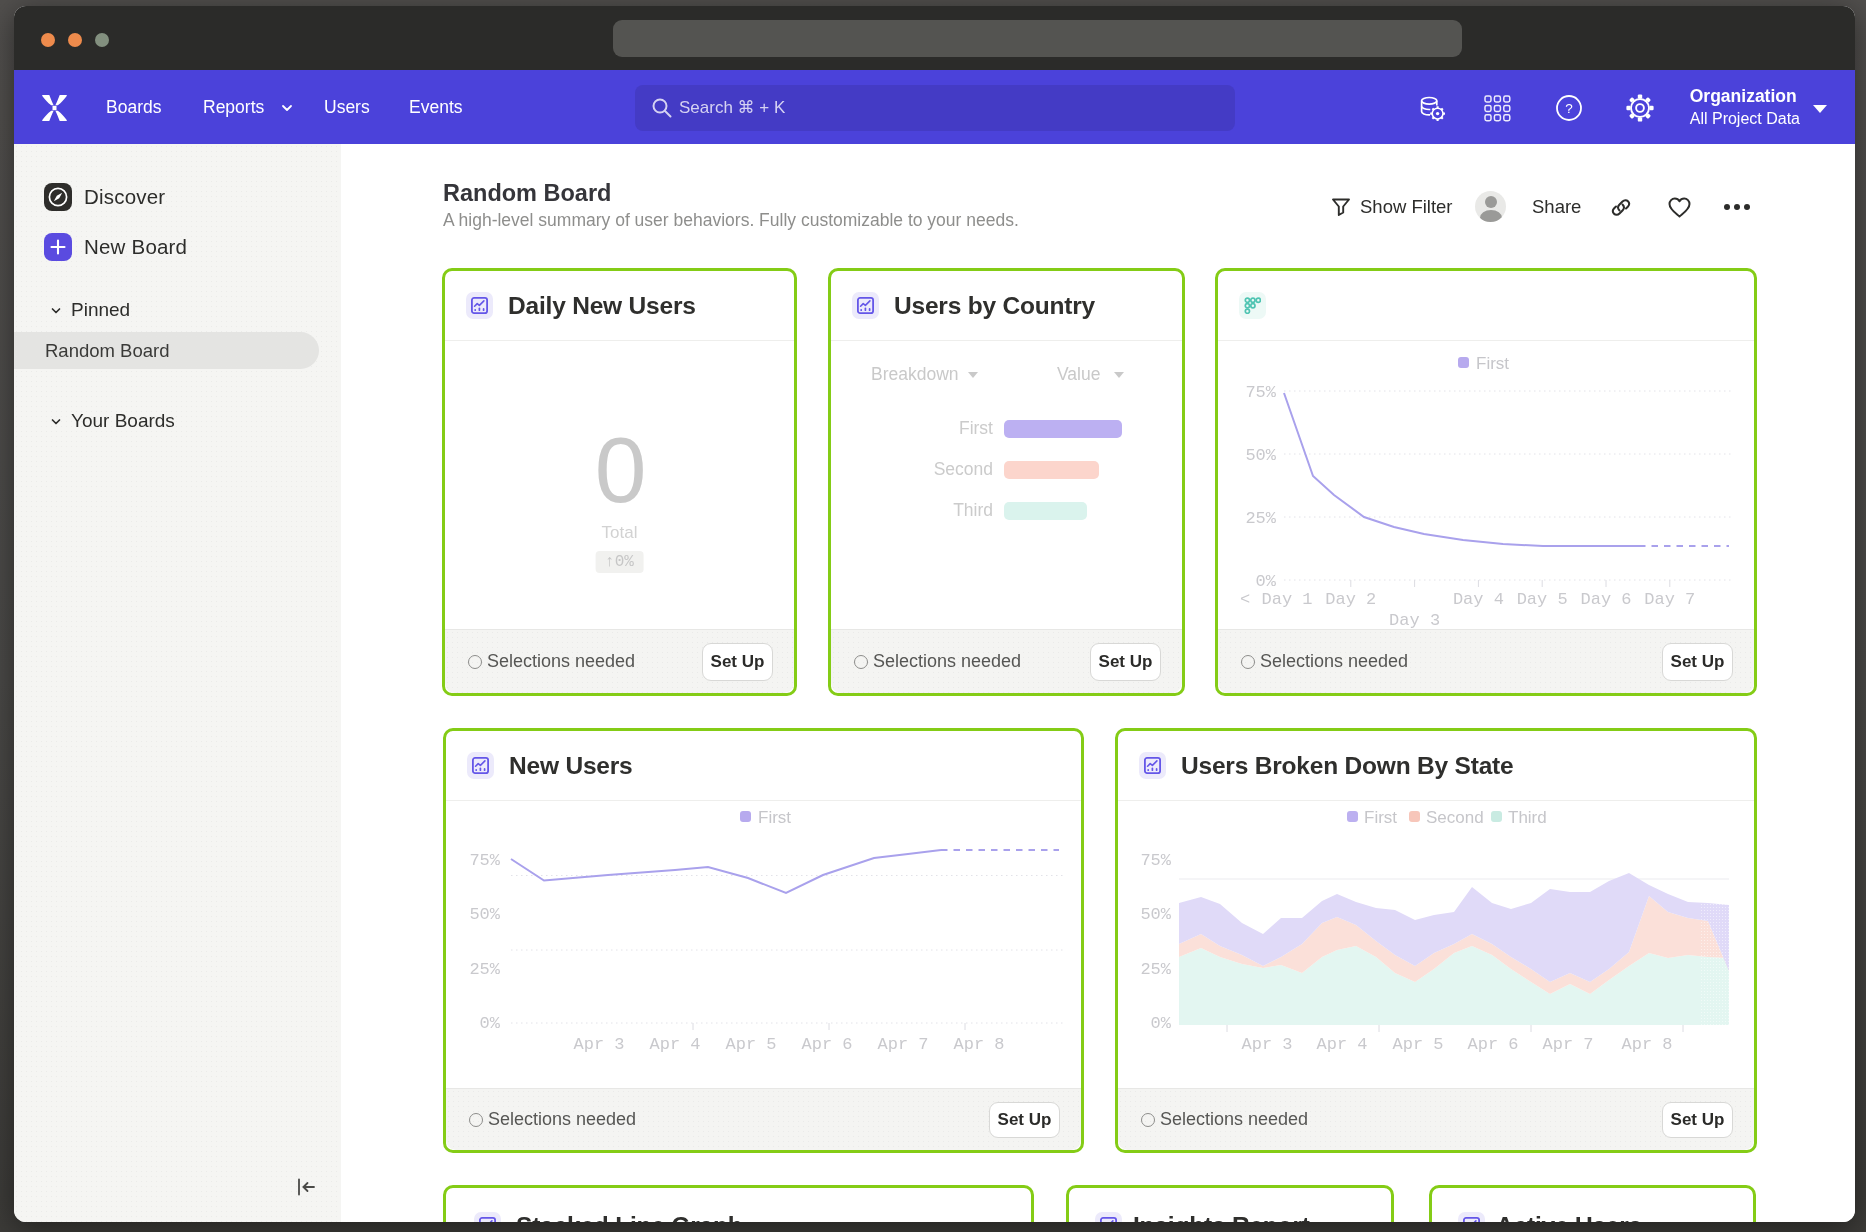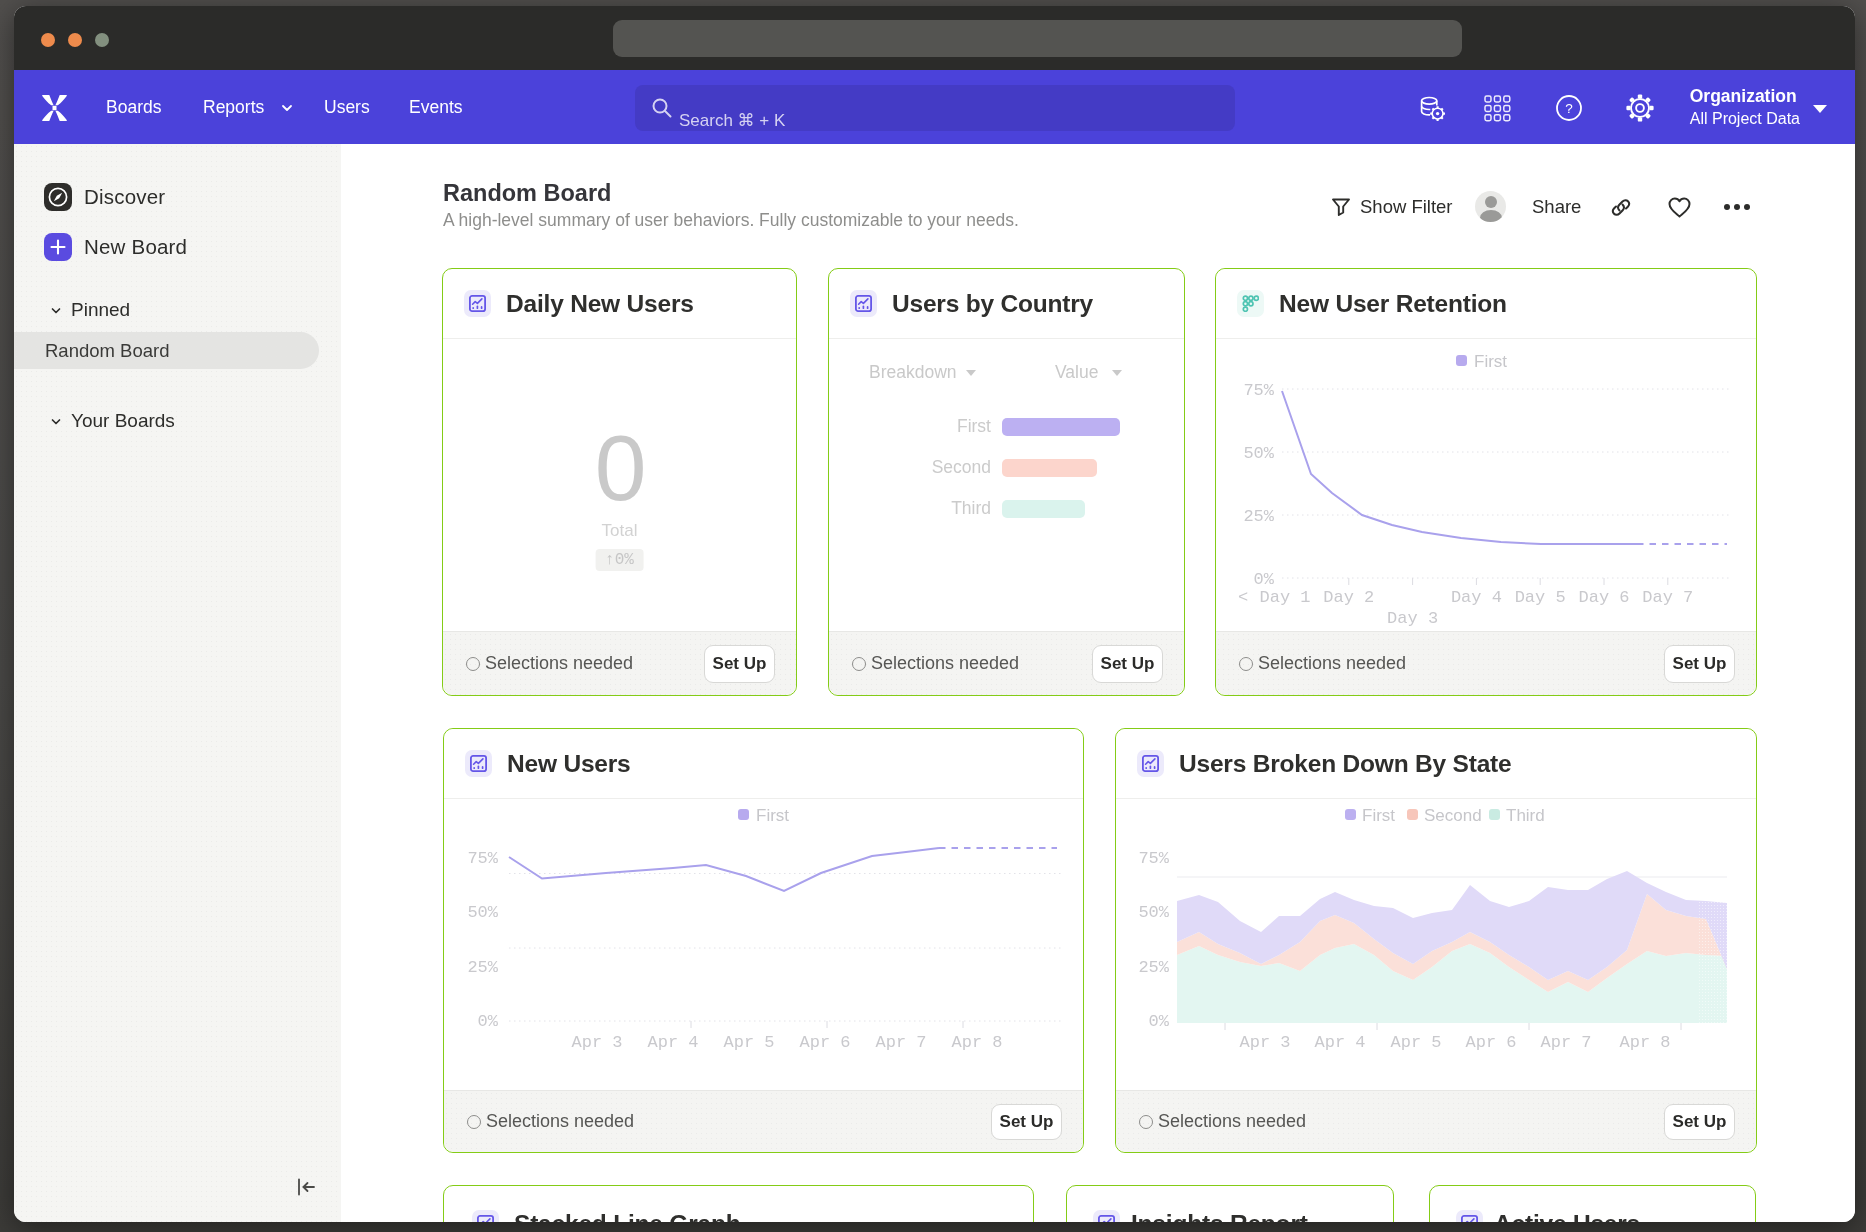--- a/index.html
+++ b/index.html
@@ -5,32 +5,32 @@
   * { margin:0; padding:0; box-sizing:border-box; }
   html,body { width:1866px; height:1232px; overflow:hidden; }
   body { font-family:"Liberation Sans", sans-serif; background:linear-gradient(180deg,#514f4d 0%,#4a4947 55%,#3c3b38 100%); position:relative; }
   .window { position:absolute; left:14px; top:6px; width:1841px; height:1216px; border-radius:12px; overflow:hidden; background:#fff; box-shadow:0 6px 30px rgba(0,0,0,.45); }
   .titlebar { position:absolute; left:0; top:0; width:100%; height:64px; background:#2b2b29; }
   .tl { position:absolute; top:27px; width:14px; height:14px; border-radius:50%; }
   .urlbar { position:absolute; left:599px; top:14px; width:849px; height:37px; border-radius:9px; background:#545451; }
   .nav { position:absolute; left:0; top:64px; width:100%; height:74px; background:#4b42da; }
   .navitem { position:absolute; top:0; height:58px; line-height:74px; color:#fff; font-size:17.5px; font-weight:500; }
   .search { position:absolute; left:621px; top:15px; width:600px; height:46px; border-radius:8px; background:#443bc5; }
-  .search span { position:absolute; left:44px; top:0; line-height:46px; font-size:17px; color:#d5d2f2;margin-top:13px; }
+  .search span { position:absolute; left:44px; top:0; line-height:46px; font-size:17px; color:#d5d2f2; }
   .body { position:absolute; left:0; top:138px; width:1841px; height:1078px; display:flex; }
   .sidebar { width:327px; height:100%; background:#f5f5f3; position:relative; flex:none;
      background-image:radial-gradient(rgba(0,0,0,.04) 0.8px, transparent 0.9px); background-size:5px 5px; }
   .sbicon { position:absolute; left:30px; width:28px; height:28px; border-radius:8px; }
   .sblabel { position:absolute; left:70px; letter-spacing:0.2px; font-size:20.5px; color:#2d2d2b; font-weight:500; }
   .sechead { position:absolute; left:57px; font-size:19px; color:#2d2d2b; font-weight:500; }
   .chev { position:absolute; left:36px; width:12px; height:12px; }
   .pill { position:absolute; left:0; top:188px; width:305px; height:37px; background:#e4e4e2; border-radius:0 19px 19px 0; }
   .pill span { position:absolute; left:31px; line-height:37px; font-size:18.5px; color:#3a3a38; }
   .main { flex:1; position:relative; background:#fff; }
-  .card { position:absolute; background:#fff; border:1px solid #84cc16; border-radius:10px; }
+  .card { position:absolute; background:#fff; border:3px solid #84cc16; border-radius:10px; }
   .ch { position:absolute; left:0; top:0; right:0; height:70px; border-bottom:1px solid #eeeeec; }
   .chicon { position:absolute; left:21px; top:21px; width:27px; height:27px; border-radius:7px; background:#eceafb; }
   .chtitle { position:absolute; left:63px; top:0; line-height:70px; font-size:24.5px; letter-spacing:-0.2px; font-weight:700; color:#2f2f2d; }
   .cf { position:absolute; left:0; bottom:0; right:0; height:64px; background:#f4f4f2; border-top:1px solid #e7e7e5; border-radius:0 0 10px 10px;
      background-image:radial-gradient(rgba(0,0,0,.038) 0.8px, transparent 0.9px); background-size:5px 5px; }
   .cfc { position:absolute; left:23px; top:50%; margin-top:-7px; width:14px; height:14px; border:1.6px solid #8d8d8b; border-radius:50%; }
   .cft { position:absolute; left:42px; top:0; height:100%; display:flex; align-items:center; font-size:18px; color:#565654; }
   .setup { position:absolute; right:21px; top:50%; margin-top:-19px; width:71px; height:38px; background:#fff; border:1px solid #d8d8d6; border-radius:9px; text-align:center; line-height:36px; font-size:17px; font-weight:700; color:#2b2b29; }
   .axlbl { position:absolute; font-family:"Liberation Mono", monospace; font-size:17px; color:#c9c9cd; }
   .legsq { position:absolute; width:11px; height:11px; border-radius:3px; }
@@ -284,21 +284,20 @@
           <g fill="none" stroke="#4fc4b2" stroke-width="1.7">
           <circle cx="3.4" cy="3.2" r="2.1"></circle>
                   <circle cx="8.9" cy="3.2" r="2.1"></circle>
                   <circle cx="14.3" cy="3.2" r="2.1"></circle>
           <circle cx="3.4" cy="8.7" r="2.1"></circle>
                   <circle cx="8.9" cy="8.7" r="2.1"></circle>
           <circle cx="3.4" cy="14.2" r="2.1"></circle>
           </g>
         </svg>
             </div>
-            <div class="chtitle">New User Retention</div>
           </div>
         <div class="legsq" style="left:240px; top:86px; background:#b7aaee;"></div>
         <div class="leglbl" style="left:258px; top:83px;">First</div>
         <div class="axlbl" style="left:0; top:112px; width:58px; text-align:right;">75%</div>
         <div class="axlbl" style="left:0; top:175px; width:58px; text-align:right;">50%</div>
         <div class="axlbl" style="left:0; top:238px; width:58px; text-align:right;">25%</div>
         <div class="axlbl" style="left:0; top:301px; width:58px; text-align:right;">0%</div>
         <div class="axlbl" style="left:22px; top:319px;">&lt;</div>
         <div class="axlbl" style="left:34px; top:319px; width:70px; text-align:center;">Day 1</div>
         <div class="axlbl" style="left:97.8px; top:319px; width:70px; text-align:center;">Day 2</div>

